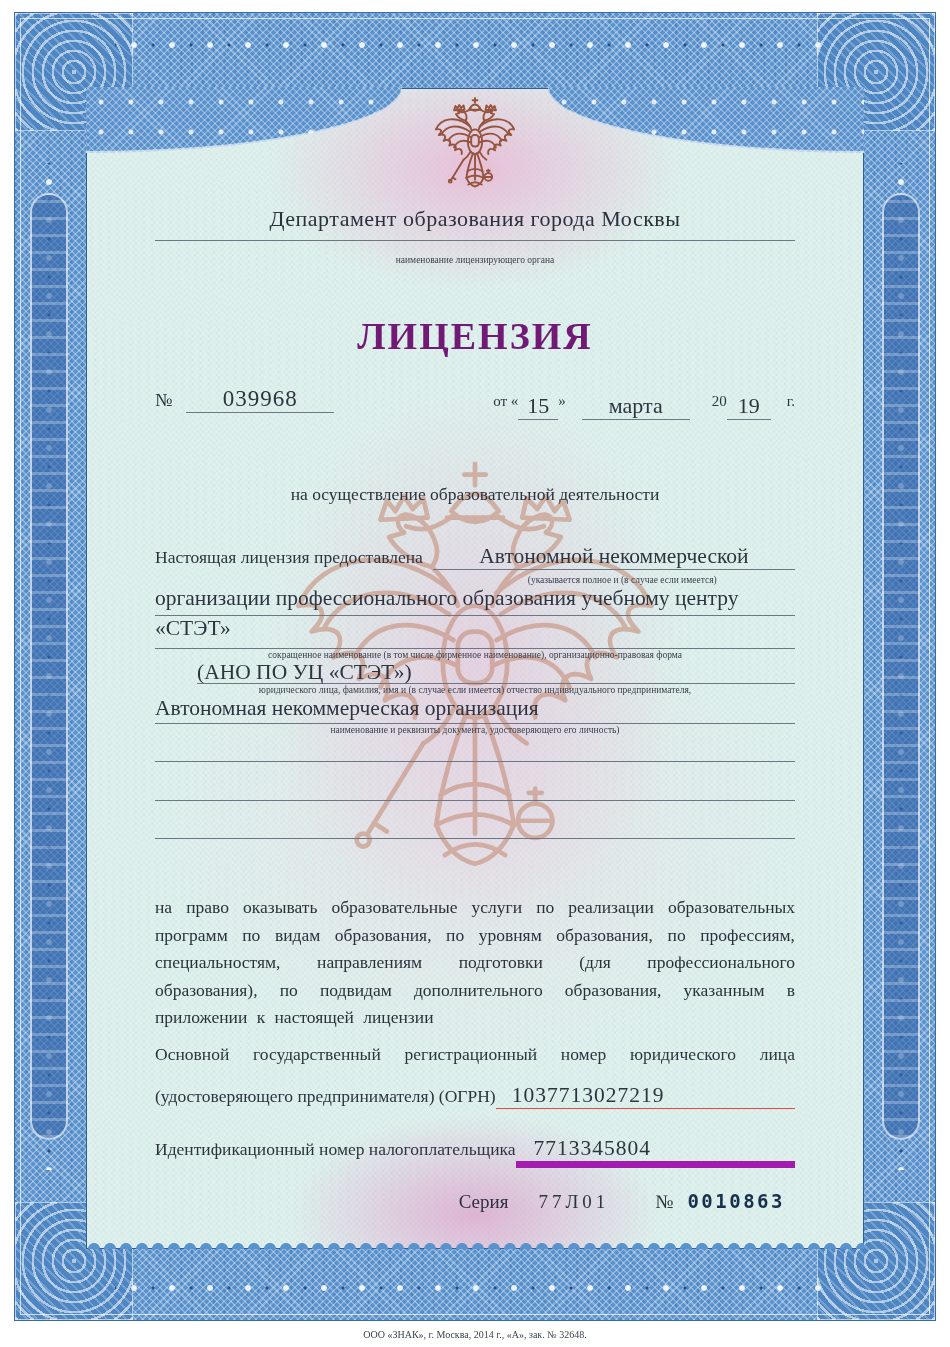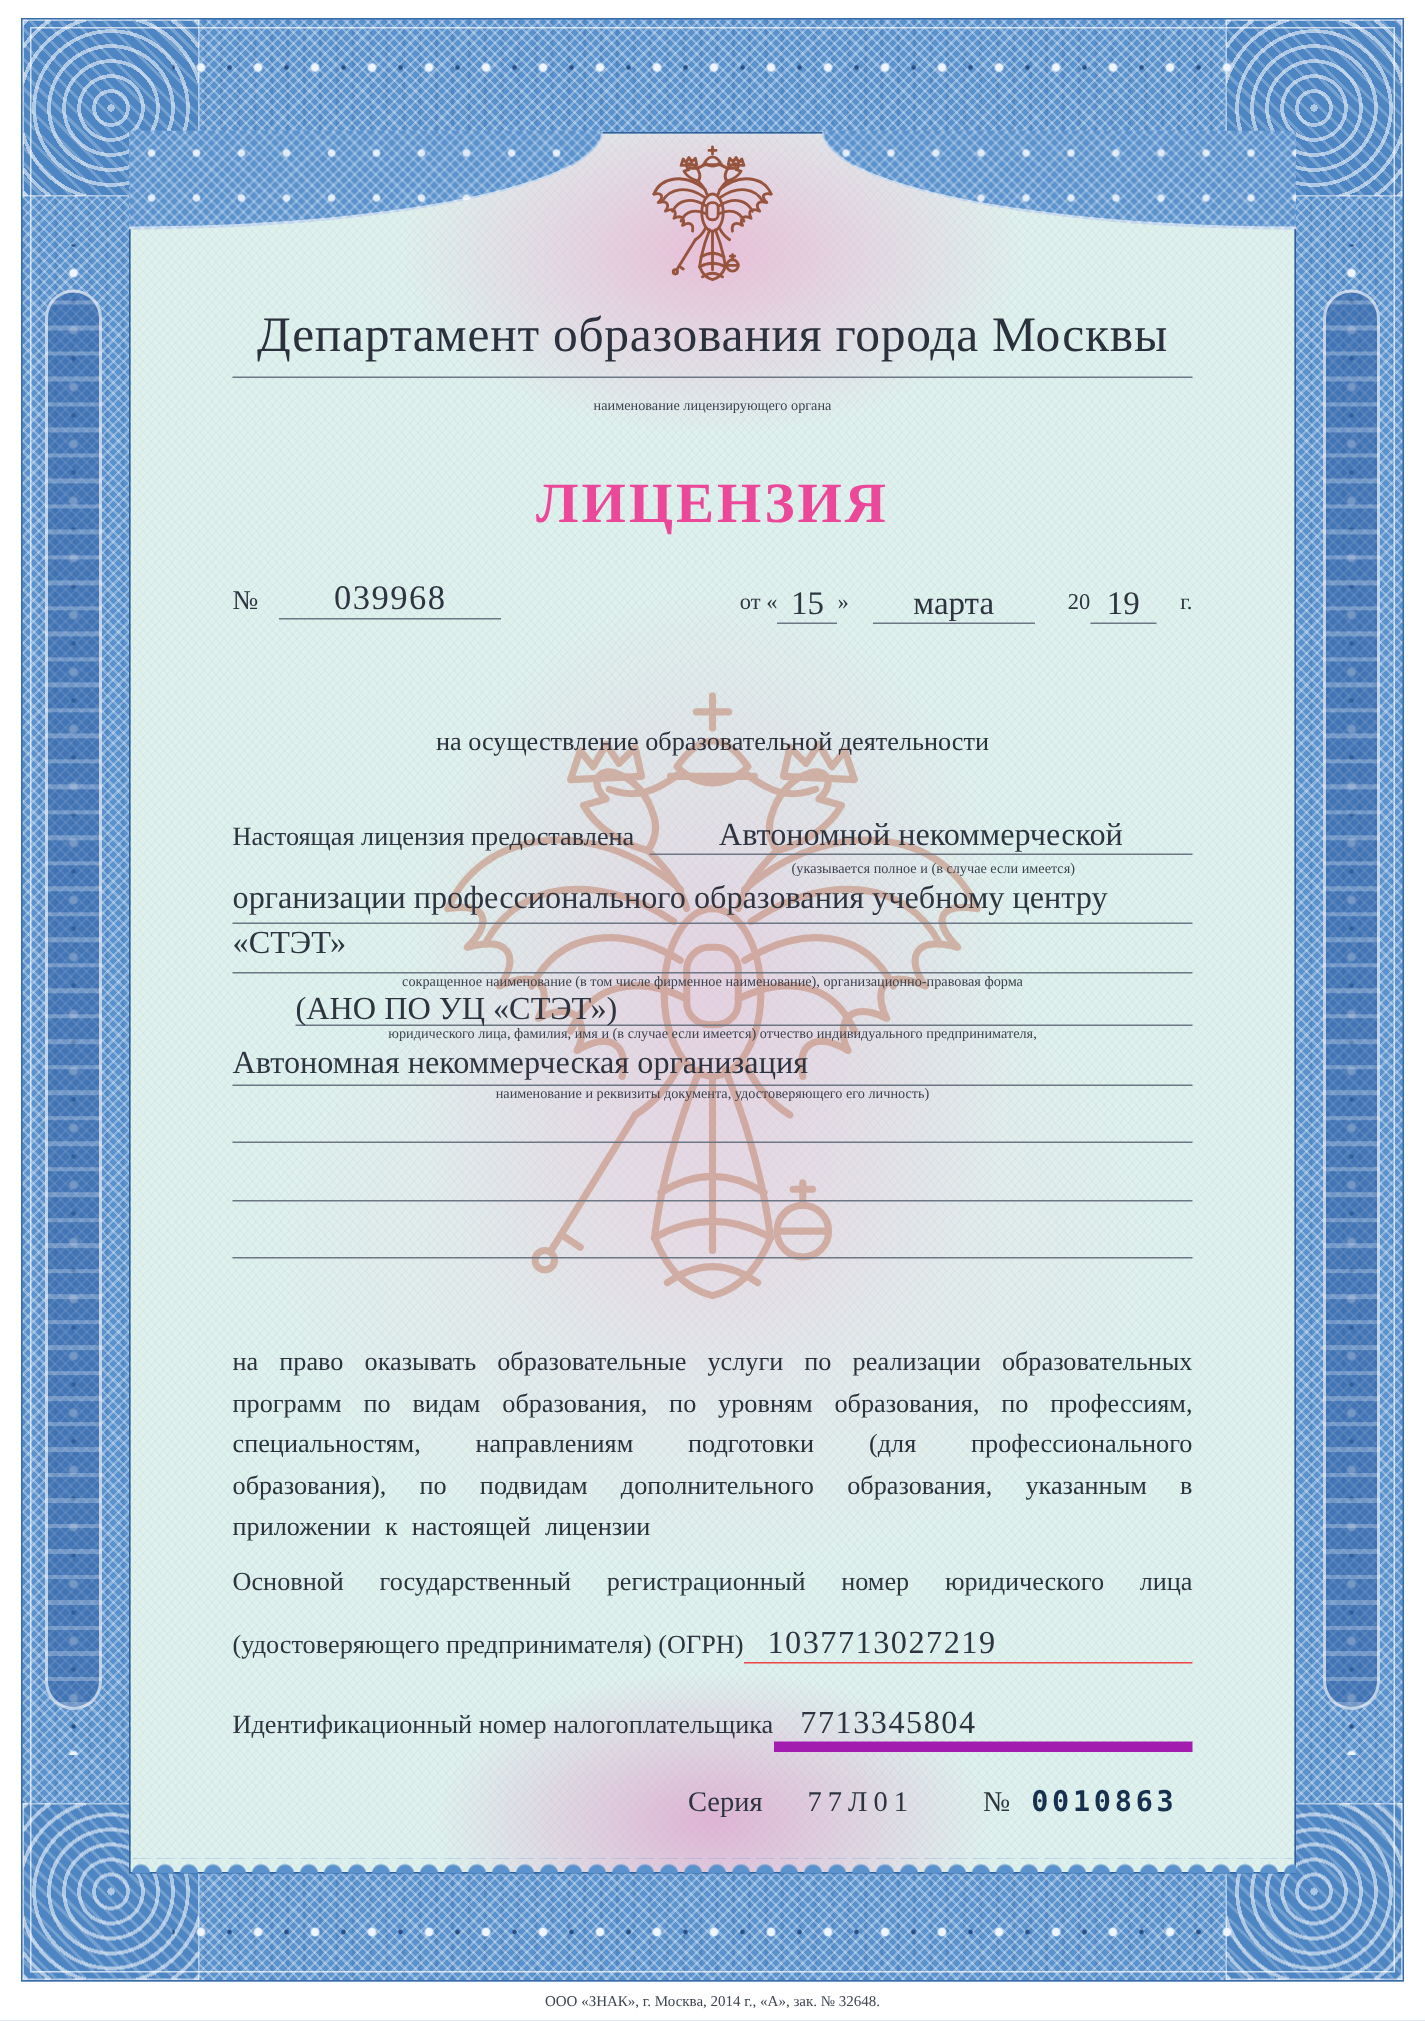--- a/index.html
+++ b/index.html
@@ -75,31 +75,31 @@
   .watermark{position:absolute;left:50%;top:455px;transform:translateX(-50%);
     width:430px;height:452px;color:#c2876f;opacity:.55;stroke-width:2.2;z-index:1;}
   .emblem-small{position:absolute;left:50%;top:96px;transform:translateX(-50%);
     width:96px;height:100px;color:#96543e;stroke-width:4;z-index:2;}
 
   
   .content{position:absolute;left:86px;top:88px;right:86px;bottom:98px;z-index:3;}
   .blk{position:absolute;left:69px;right:69px;}
 
   .authority{top:118px;text-align:center;}
-  .authority .name{font-size:33px;letter-spacing:.5px;color:#2b313c;padding-bottom:8px;
+  .authority .name{font-size:22px;letter-spacing:.5px;color:#2b313c;padding-bottom:8px;
     border-bottom:1px solid #6d7683;display:block;}
   .authority .cap{display:block;font-size:9.5px;color:#3a414d;margin-top:14px;}
 
-  .title{top:226px;text-align:center;font-size:38px;font-weight:bold;letter-spacing:2px;color:#ec4899;}
+  .title{top:226px;text-align:center;font-size:38px;font-weight:bold;letter-spacing:2px;color:#701a75;}
 
   .numrow{top:298px;display:flex;align-items:baseline;}
   .numrow .nlabel{font-size:18px;margin-right:14px;}
   .numrow .nvalue{font-size:23px;width:148px;text-align:center;border-bottom:1px solid #6d7683;letter-spacing:1px;}
   .numrow .spacer{flex:1;}
-  .daterow{display:flex;align-items:center;}
+  .daterow{display:flex;align-items:flex-start;}
   .daterow .sm{font-size:15px;}
   .daterow .big{font-size:22px;}
   .u{border-bottom:1px solid #6d7683;text-align:center;}
   .d-day{width:40px;}
   .d-month{width:108px;margin-left:16px;}
   .d-year{width:44px;}
   .d-cent{margin-left:22px;}
   .d-g{margin-left:16px;}
 
   .subtitle{top:396px;text-align:center;font-size:17.5px;color:#2b313c;}

